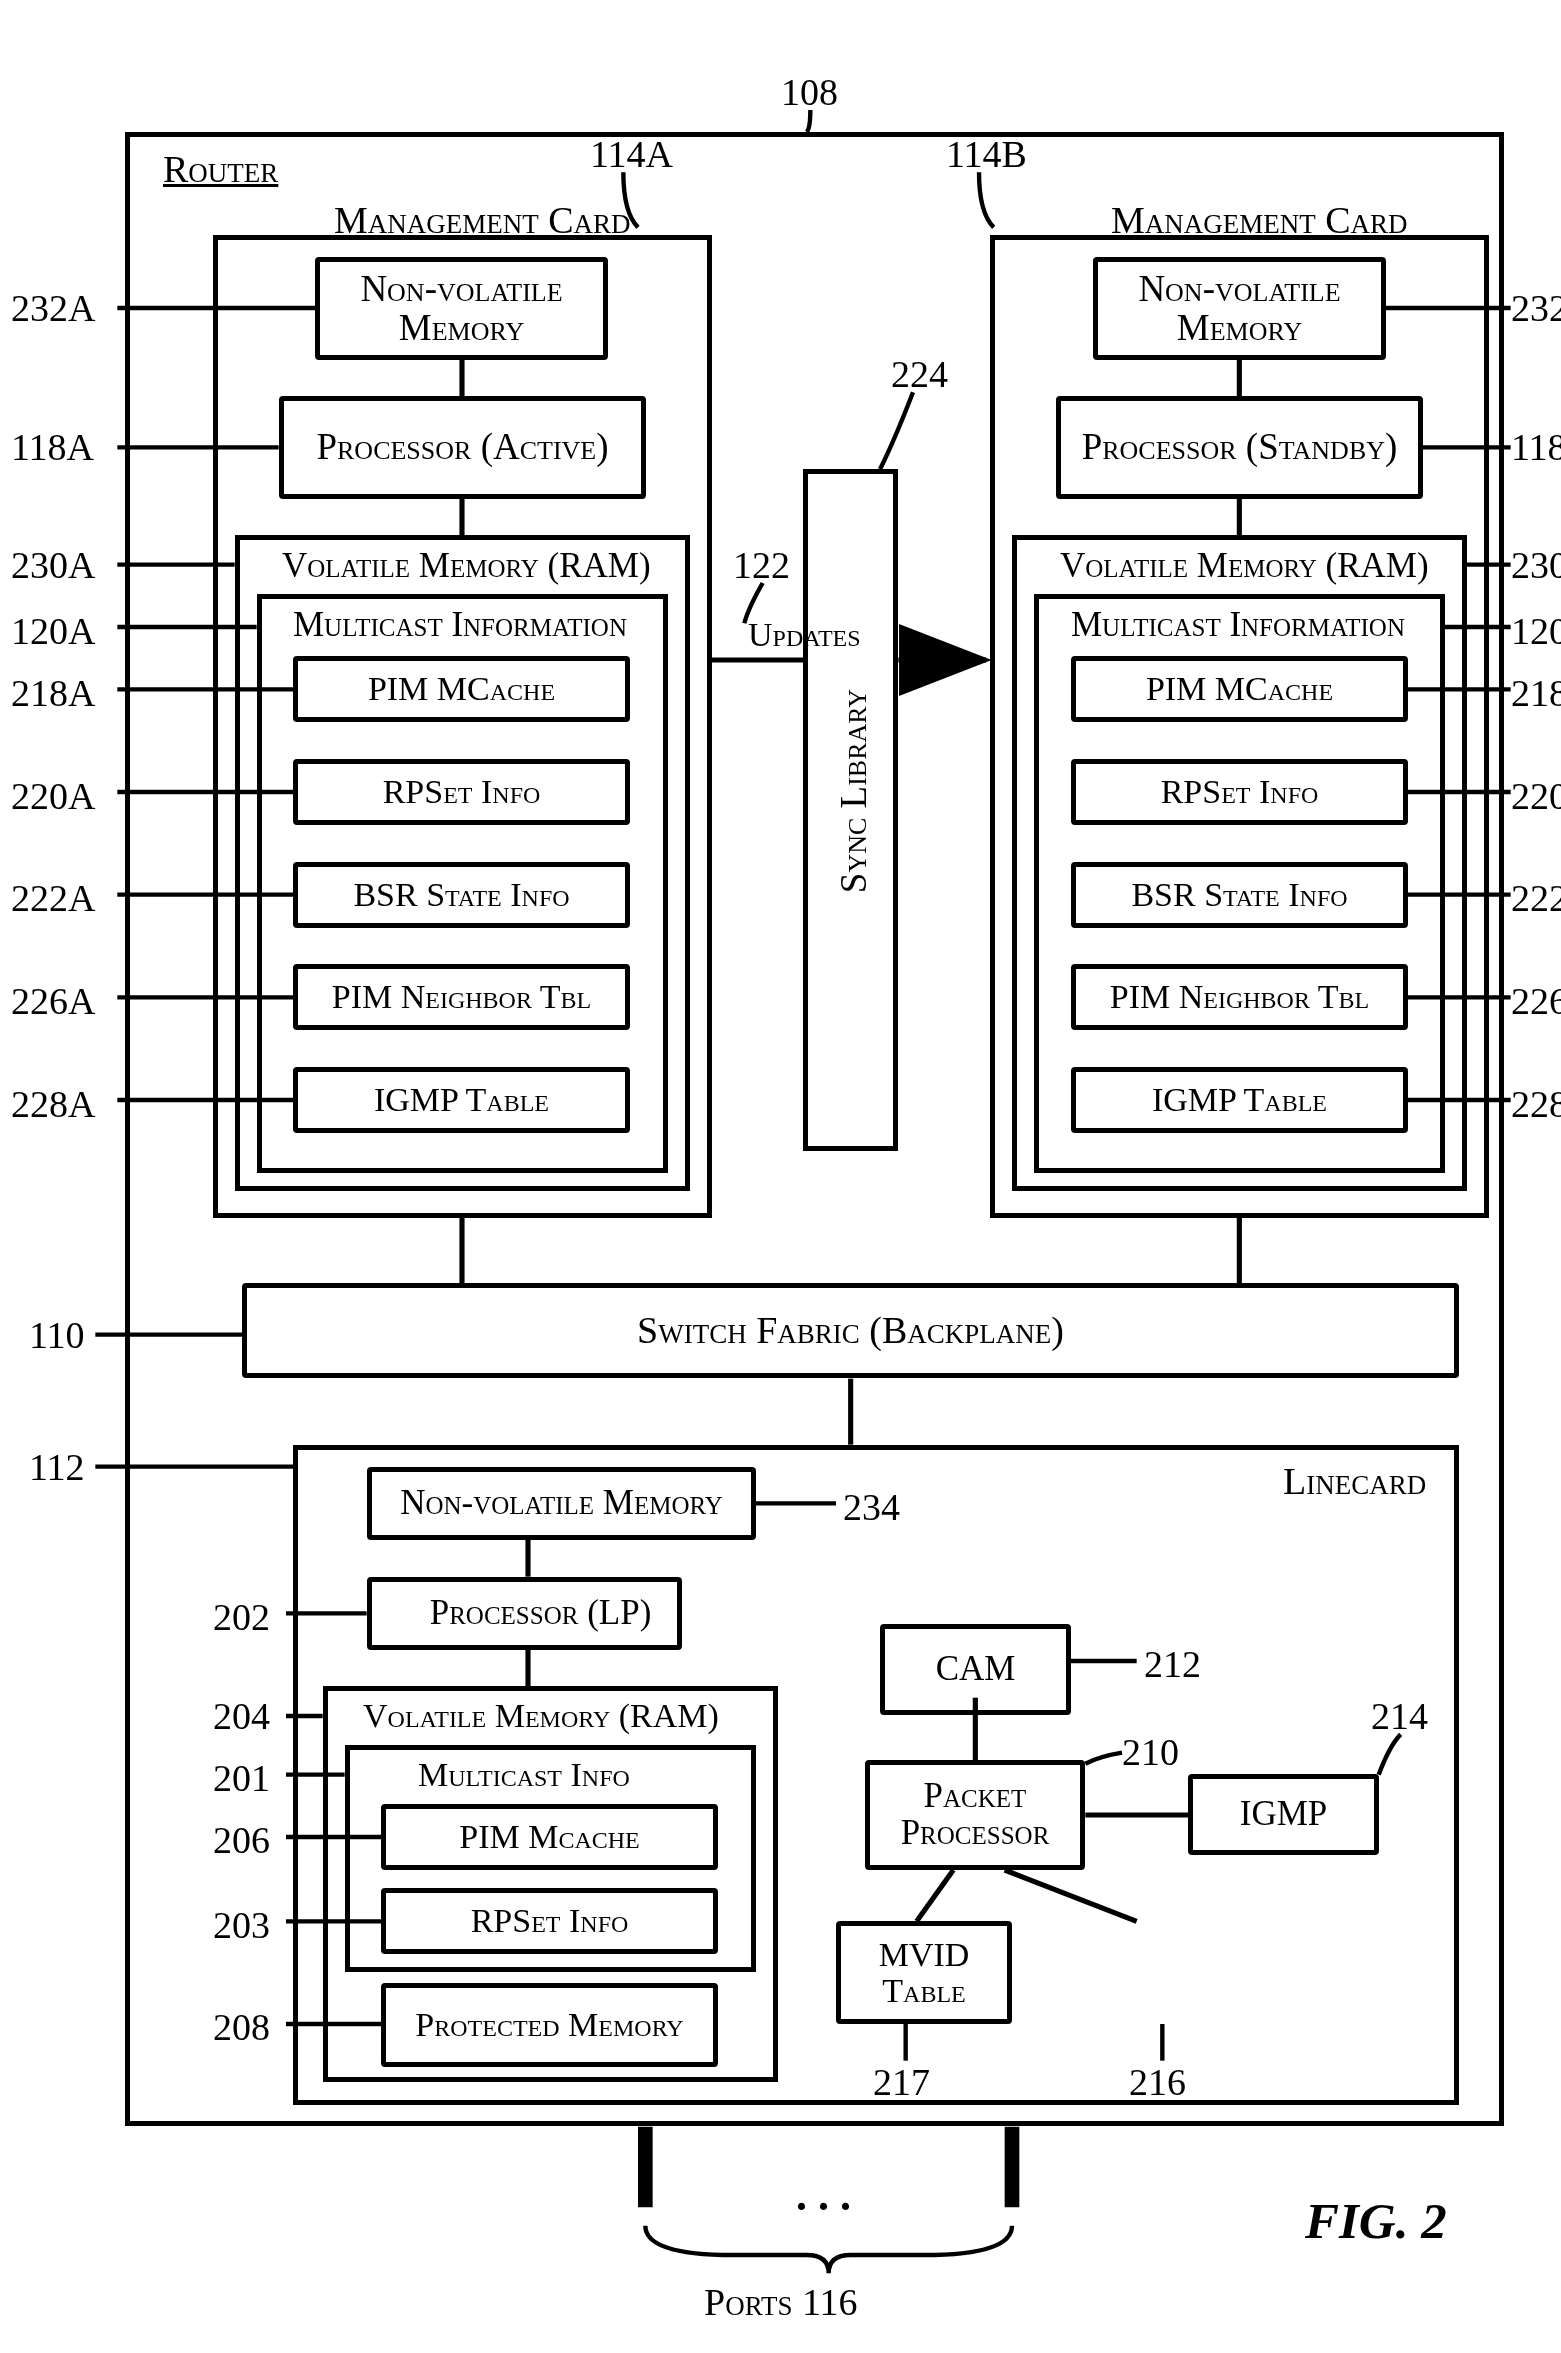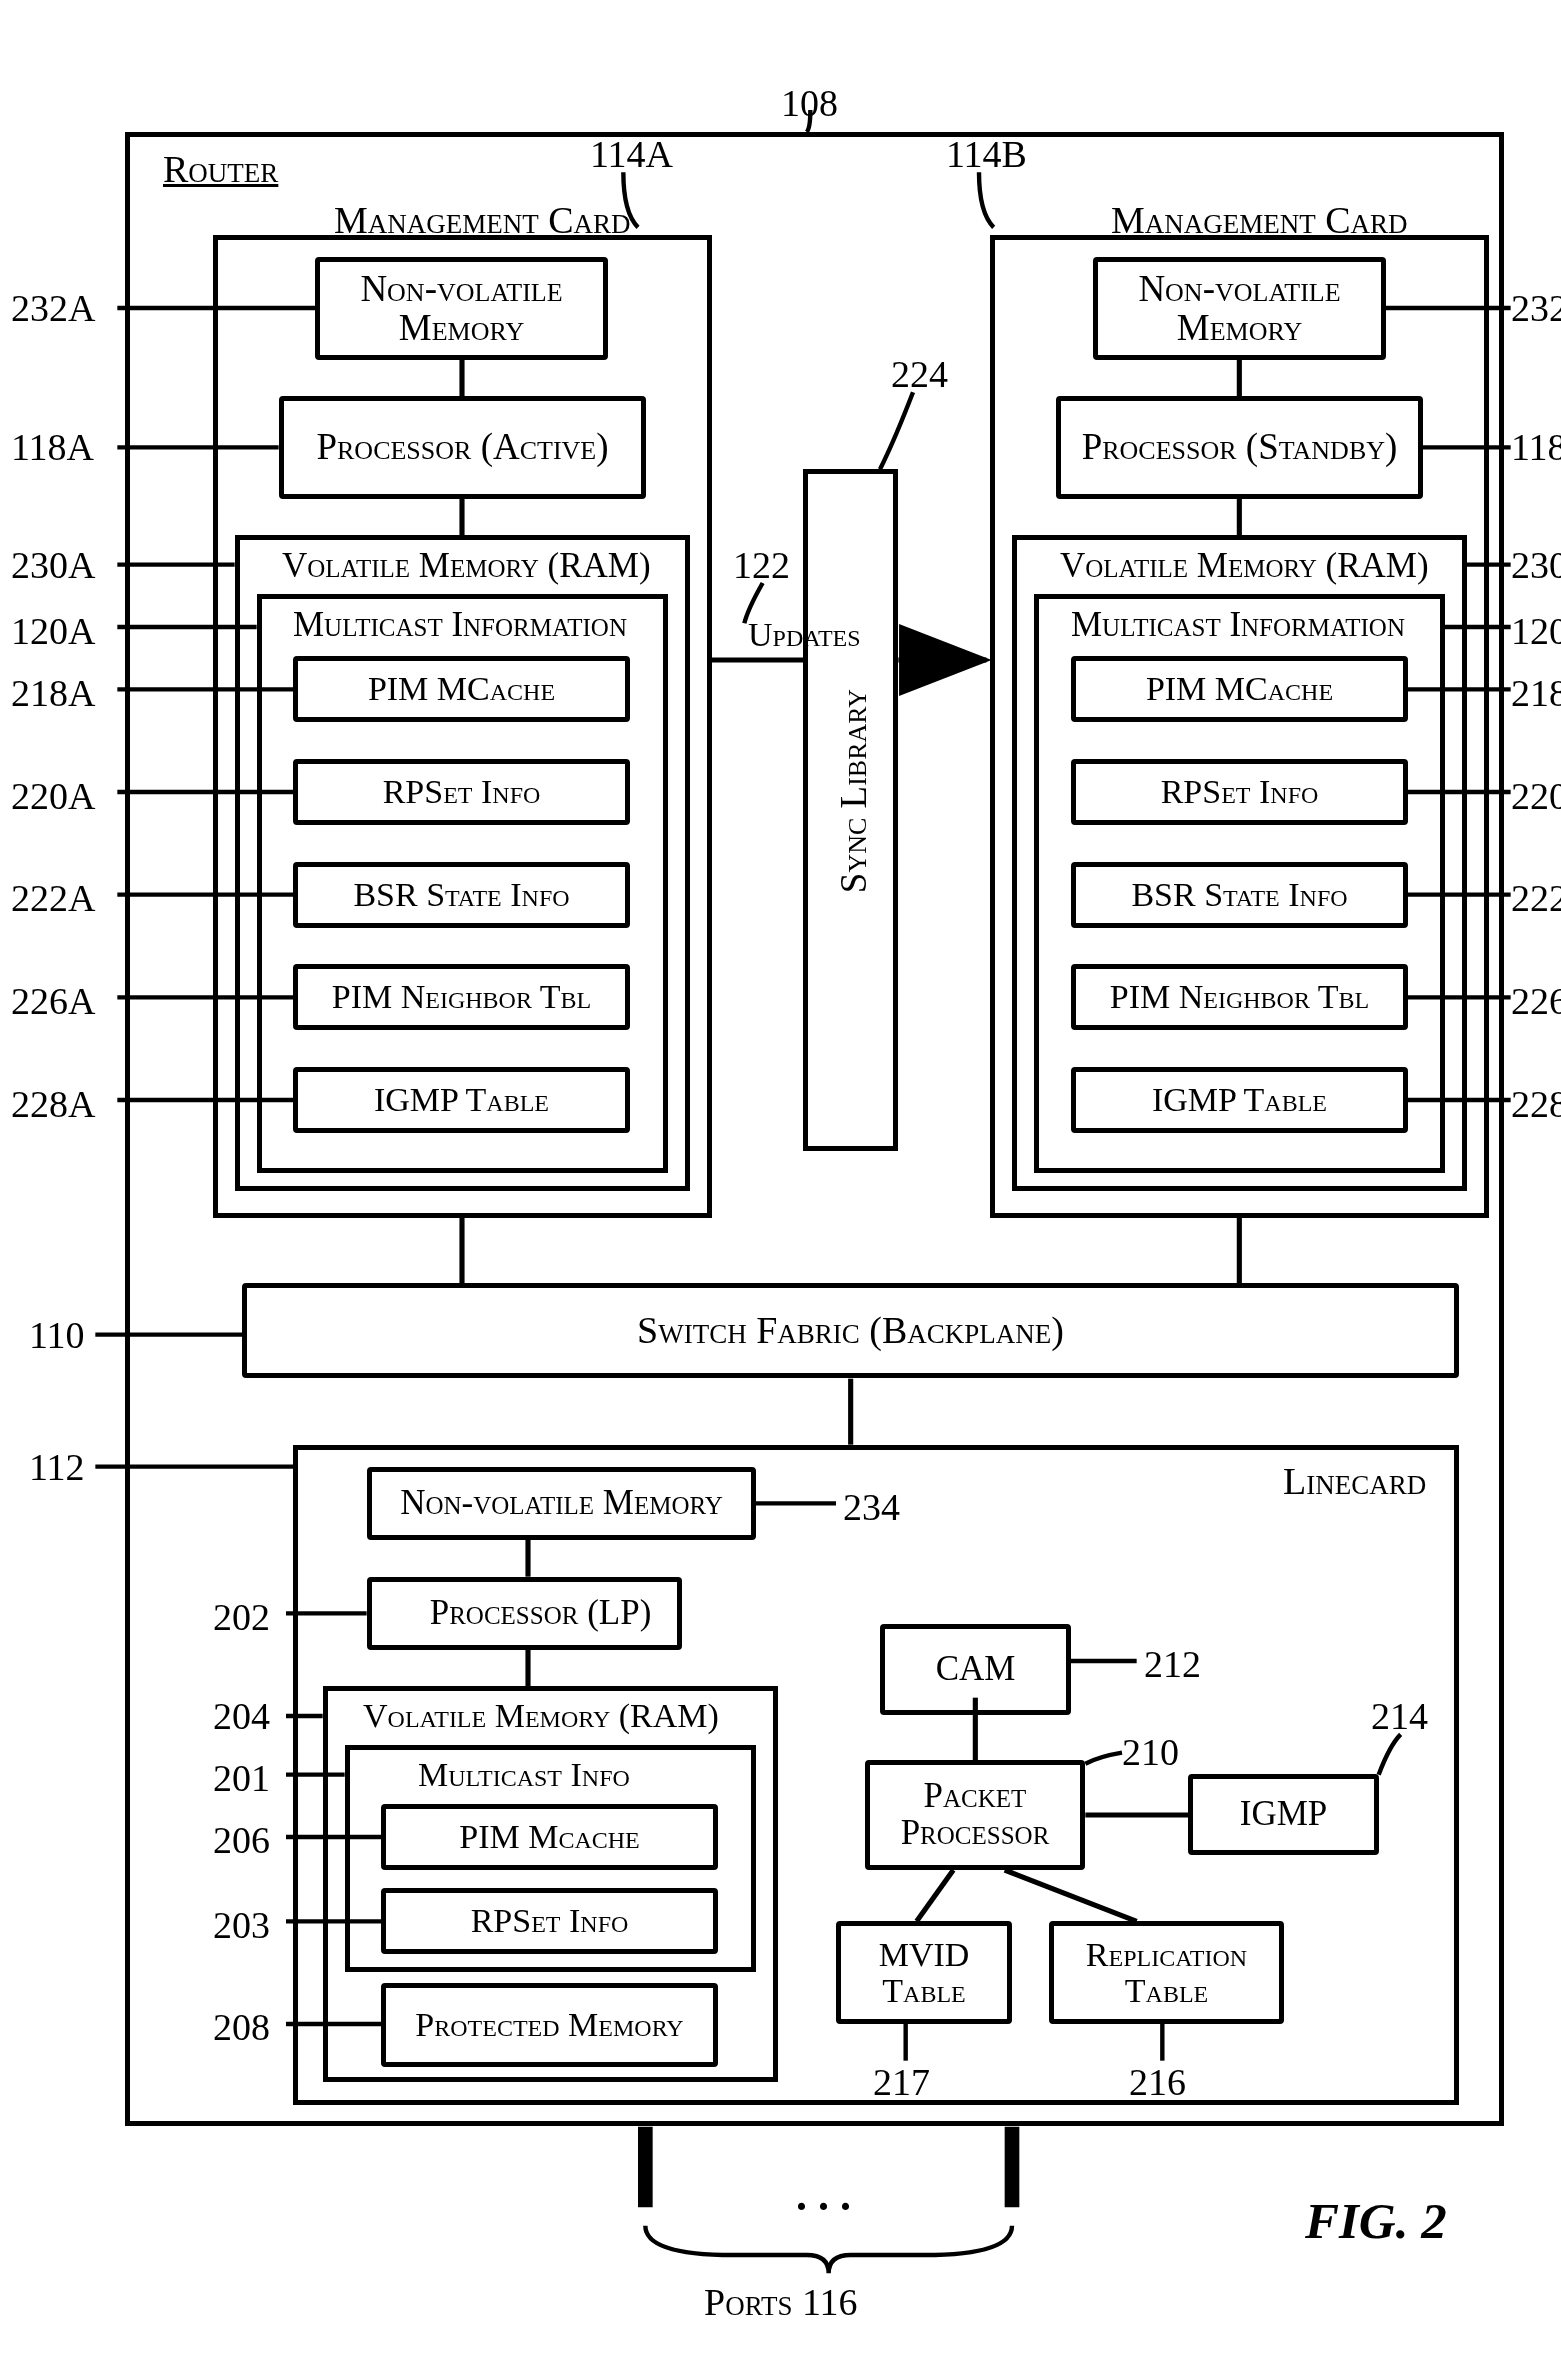--- a/index.html
+++ b/index.html
@@ -161,23 +161,20 @@
   <span>CAM</span>
 </div>
 <div class="rbox" style="left:865px; top:1760px; width:220px; height:110px; font-size:35px;">
   <span>Packet Processor</span>
 </div>
 <div class="rbox" style="left:1188px; top:1774px; width:191px; height:81px; font-size:35px;">
   <span>IGMP</span>
 </div>
 <div class="rbox" style="left:836px; top:1921px; width:176px; height:103px; font-size:34px;">
   <span>MVID Table</span>
-</div>
-<div class="rbox" style="left:1049px; top:1921px; width:235px; height:103px; font-size:34px;">
-  <span>Replication Table</span>
 </div>
 
 <div class="lbl" style="left:11px; top:286px;">232A</div>
 <div class="lbl" style="left:11px; top:425px;">118A</div>
 <div class="lbl" style="left:11px; top:543px;">230A</div>
 <div class="lbl" style="left:11px; top:609px;">120A</div>
 <div class="lbl" style="left:11px; top:671px;">218A</div>
 <div class="lbl" style="left:11px; top:774px;">220A</div>
 <div class="lbl" style="left:11px; top:876px;">222A</div>
 <div class="lbl" style="left:11px; top:979px;">226A</div>
@@ -194,21 +191,21 @@
 <div class="lbl" style="left:1511px; top:286px; text-align:right;">232B</div>
 <div class="lbl" style="left:1511px; top:425px;">118B</div>
 <div class="lbl" style="left:1511px; top:543px;">230B</div>
 <div class="lbl" style="left:1511px; top:609px;">120B</div>
 <div class="lbl" style="left:1511px; top:671px;">218B</div>
 <div class="lbl" style="left:1511px; top:774px;">220B</div>
 <div class="lbl" style="left:1511px; top:876px;">222B</div>
 <div class="lbl" style="left:1511px; top:979px;">226B</div>
 <div class="lbl" style="left:1511px; top:1082px;">228B</div>
 
-<div class="lbl" style="left:781px; top:70px;margin-top:11px;">108</div>
+<div class="lbl" style="left:781px; top:70px;">108</div>
 <div class="lbl" style="left:590px; top:132px;">114A</div>
 <div class="lbl" style="left:946px; top:132px;">114B</div>
 <div class="lbl" style="left:891px; top:352px;">224</div>
 <div class="lbl" style="left:733px; top:543px;">122</div>
 
 <div class="lbl" style="left:843px; top:1485px;">234</div>
 <div class="lbl" style="left:1144px; top:1642px;">212</div>
 <div class="lbl" style="left:1122px; top:1730px;">210</div>
 <div class="lbl" style="left:1371px; top:1694px;">214</div>
 <div class="lbl" style="left:873px; top:2060px;">217</div>

